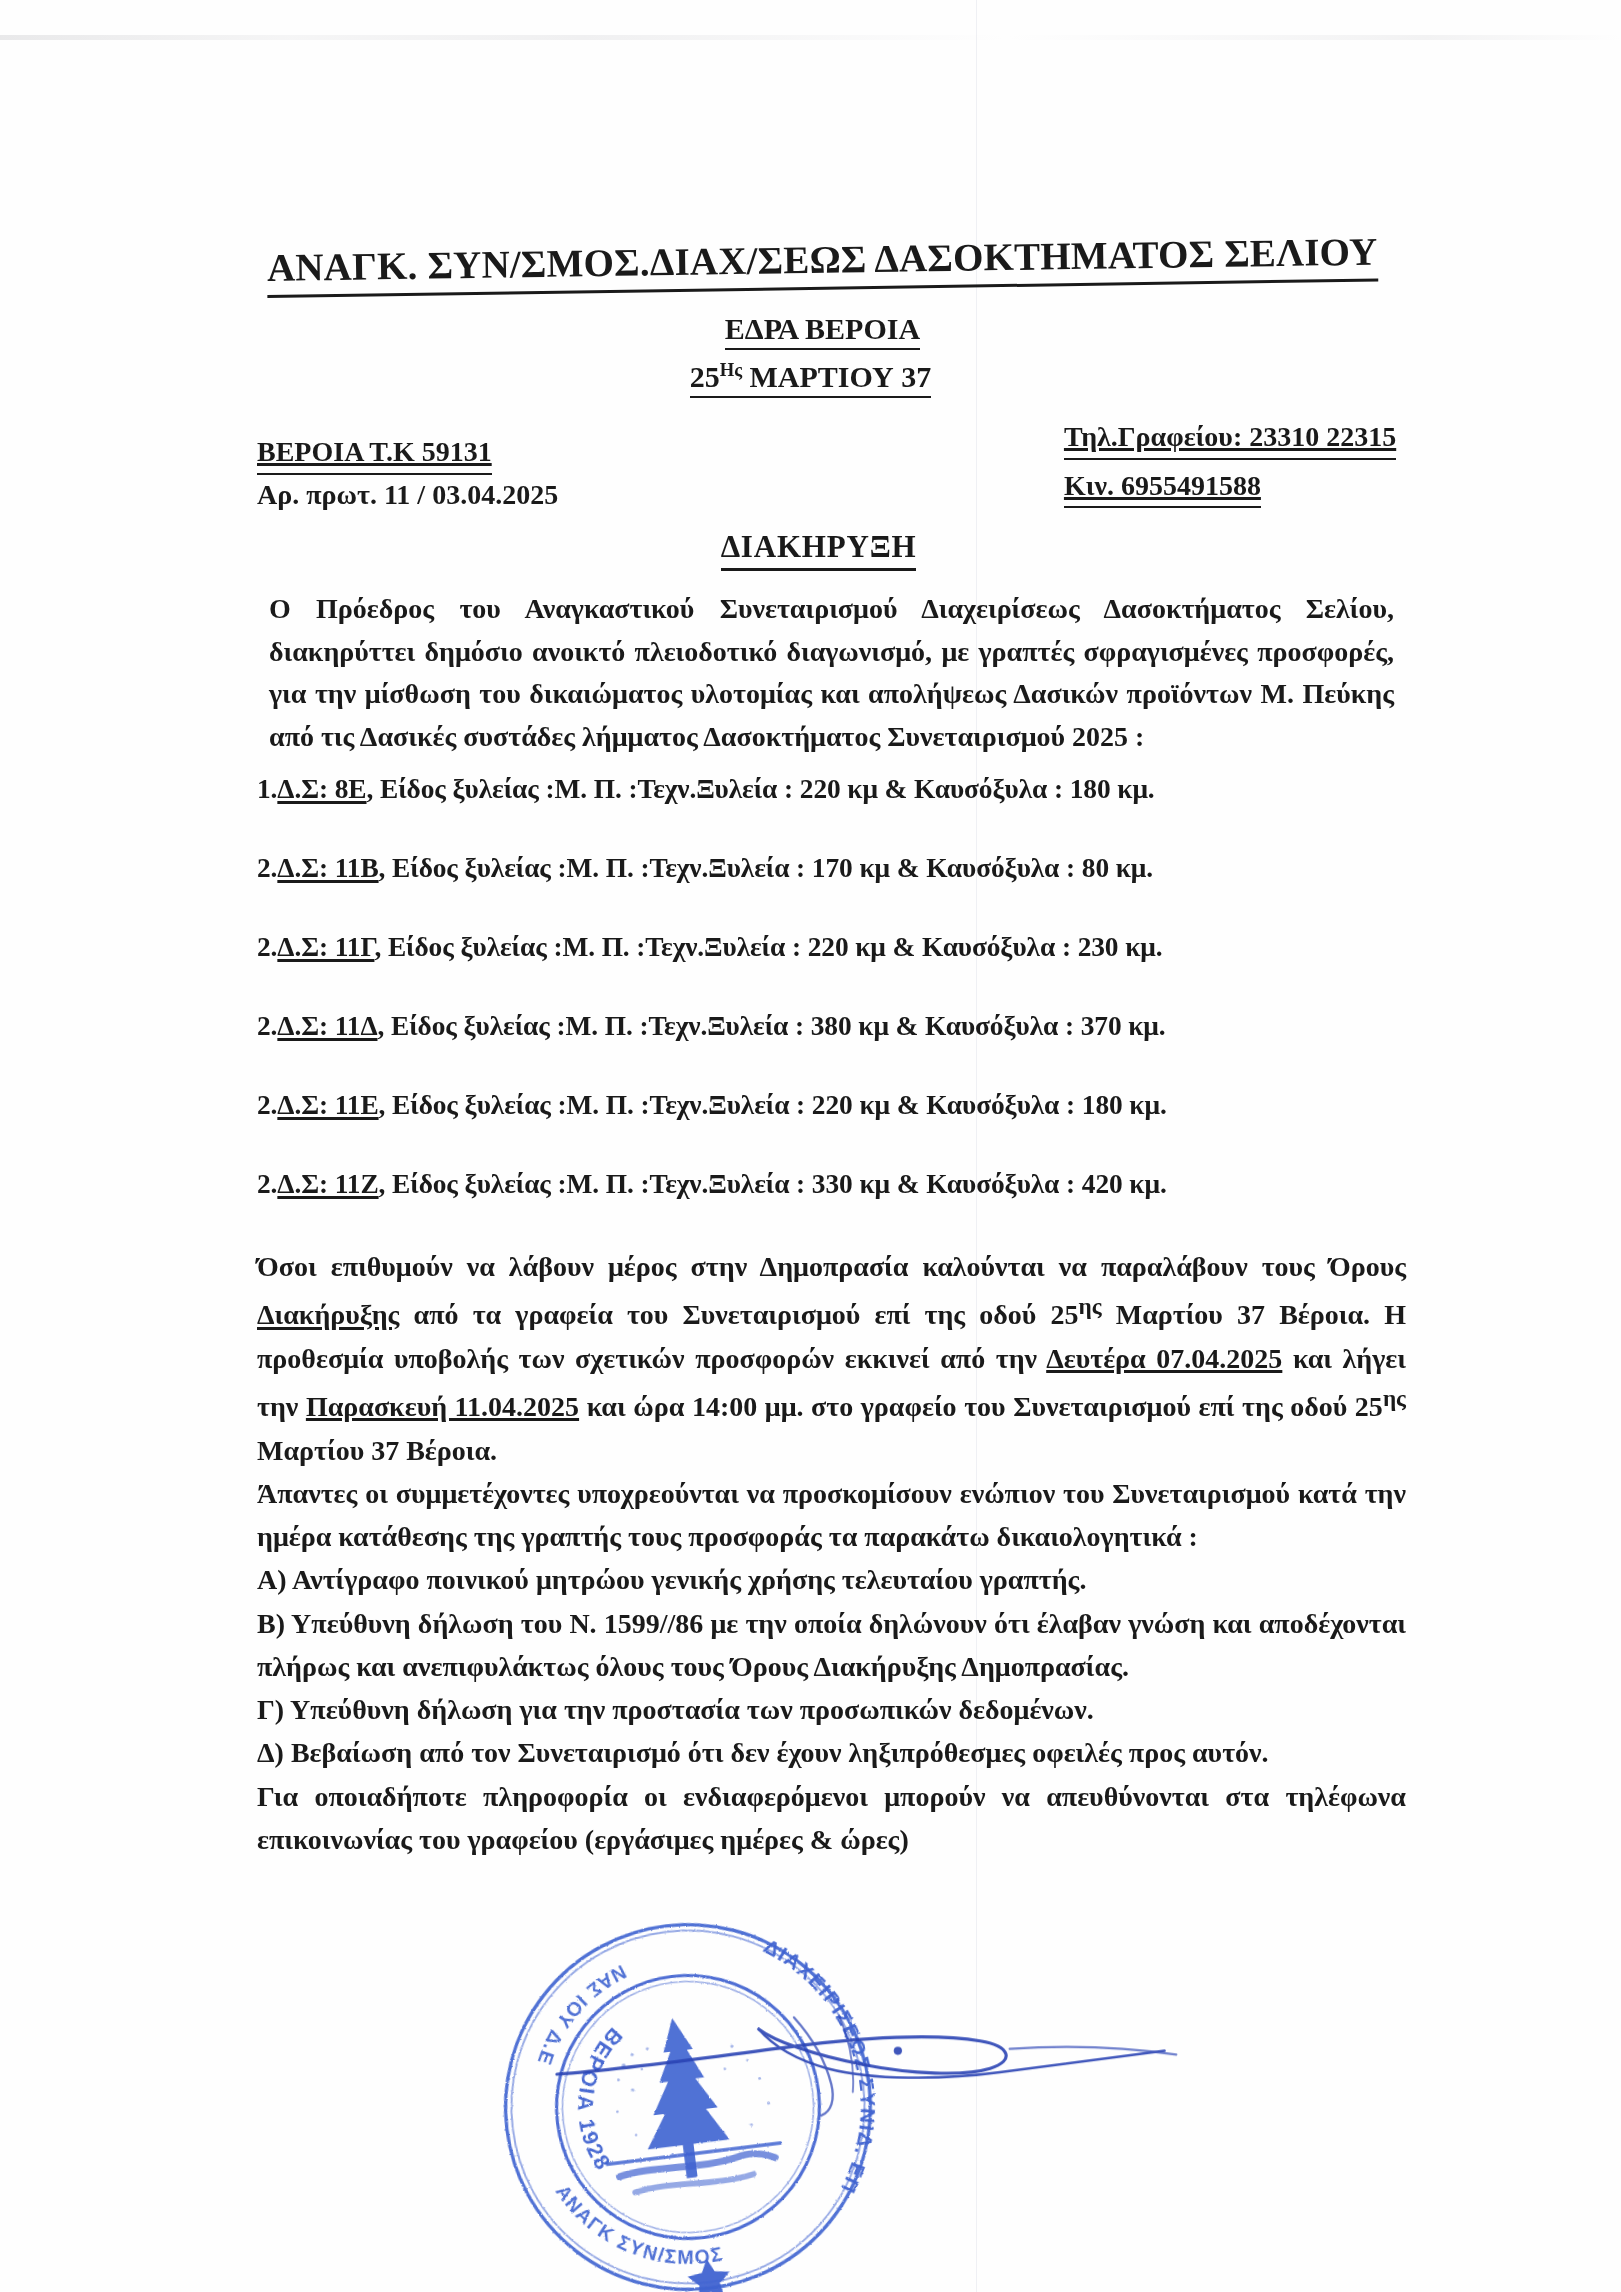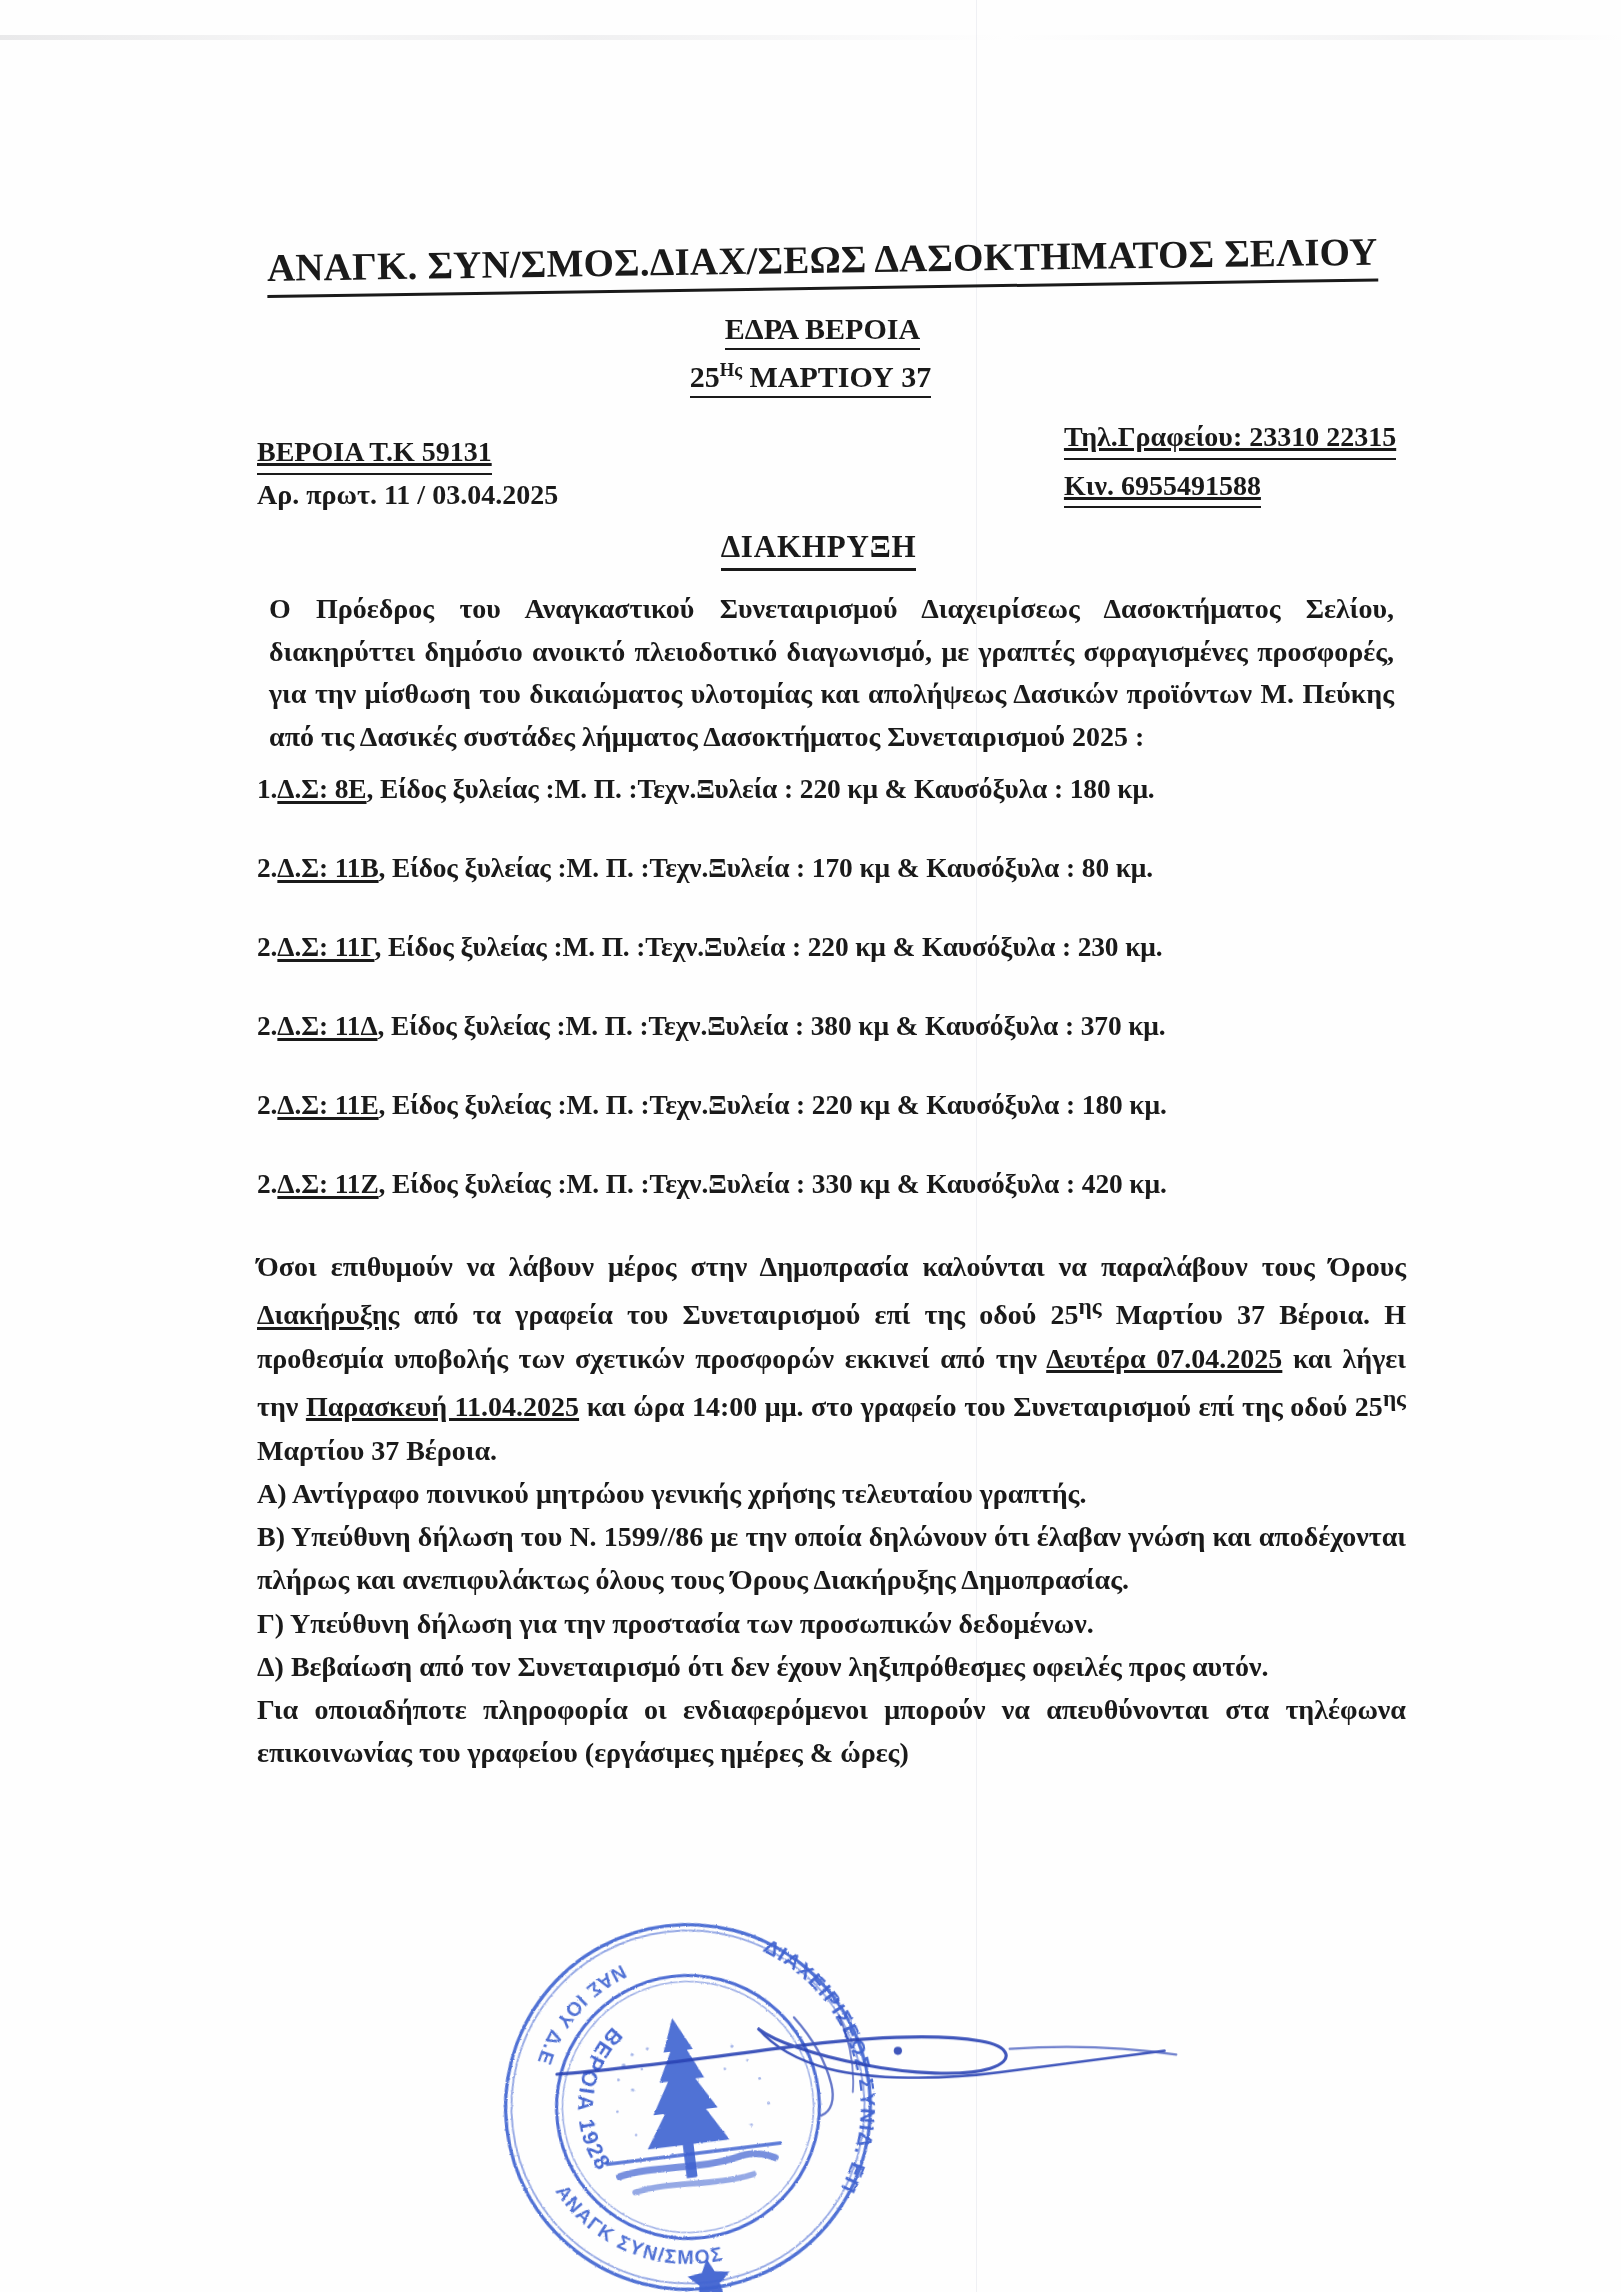--- a/index.html
+++ b/index.html
@@ -269,20 +269,21 @@
     <div class="lot-item"><span>2.</span><span class="lot-code">Δ.Σ:  11Δ</span><span>, Είδος ξυλείας :Μ. Π. :Τεχν.Ξυλεία : 380  κμ &amp; Καυσόξυλα : 370 κμ.</span></div>
 
     <div class="lot-item"><span>2.</span><span class="lot-code">Δ.Σ:  11Ε</span><span>, Είδος ξυλείας :Μ. Π. :Τεχν.Ξυλεία : 220  κμ &amp; Καυσόξυλα : 180 κμ.</span></div>
 
     <div class="lot-item"><span>2.</span><span class="lot-code">Δ.Σ:  11Ζ</span><span>, Είδος ξυλείας :Μ. Π. :Τεχν.Ξυλεία : 330  κμ &amp; Καυσόξυλα : 420 κμ.</span></div>
   </div>
 
   <div class="lower-body">
     <p class="para-just"><span>Όσοι επιθυμούν να λάβουν μέρος στην Δημοπρασία καλούνται να παραλάβουν τους Όρους </span><span class="u">Διακήρυξης</span><span> από τα γραφεία του Συνεταιρισμού επί της οδού 25</span><sup>ης</sup><span> Μαρτίου 37 Βέροια. Η προθεσμία υποβολής των σχετικών προσφορών εκκινεί από την </span><span class="u">Δευτέρα 07.04.2025</span><span> και λήγει την </span><span class="u">Παρασκευή 11.04.2025</span><span> και ώρα 14:00 μμ. στο γραφείο του Συνεταιρισμού επί της οδού 25</span><sup>ης</sup><span> Μαρτίου 37 Βέροια.</span></p>
 
+    <p class="para-just">Άπαντες οι συμμετέχοντες υποχρεούνται να προσκομίσουν ενώπιον του Συνεταιρισμού κατά την ημέρα κατάθεσης της γραπτής τους προσφοράς τα παρακάτω δικαιολογητικά :</p>
 
     <p class="para-left">Α) Αντίγραφο ποινικού μητρώου γενικής χρήσης τελευταίου γραπτής.</p>
 
     <p class="para-just">Β) Υπεύθυνη δήλωση του Ν. 1599//86 με την οποία δηλώνουν ότι έλαβαν γνώση και αποδέχονται πλήρως και ανεπιφυλάκτως όλους τους Όρους Διακήρυξης Δημοπρασίας.</p>
 
     <p class="para-left">Γ) Υπεύθυνη δήλωση για την προστασία των προσωπικών δεδομένων.</p>
 
     <p class="para-just">Δ) Βεβαίωση από τον Συνεταιρισμό ότι δεν έχουν ληξιπρόθεσμες οφειλές προς αυτόν.</p>
 
     <p class="para-just">Για οποιαδήποτε πληροφορία οι ενδιαφερόμενοι μπορούν να απευθύνονται στα τηλέφωνα επικοινωνίας του γραφείου (εργάσιμες ημέρες &amp; ώρες)</p>

